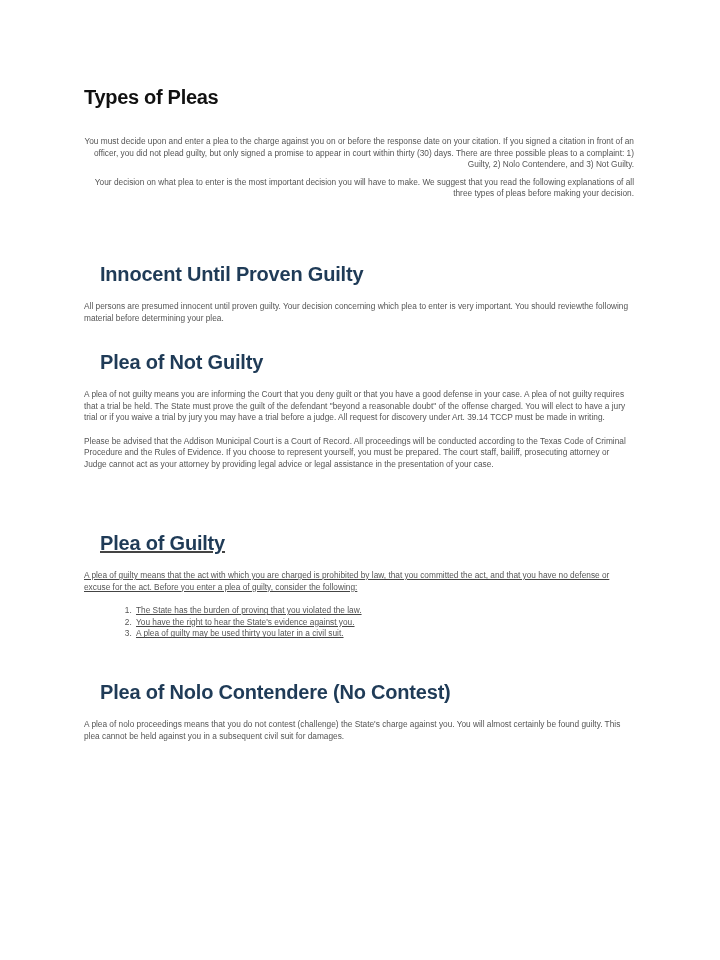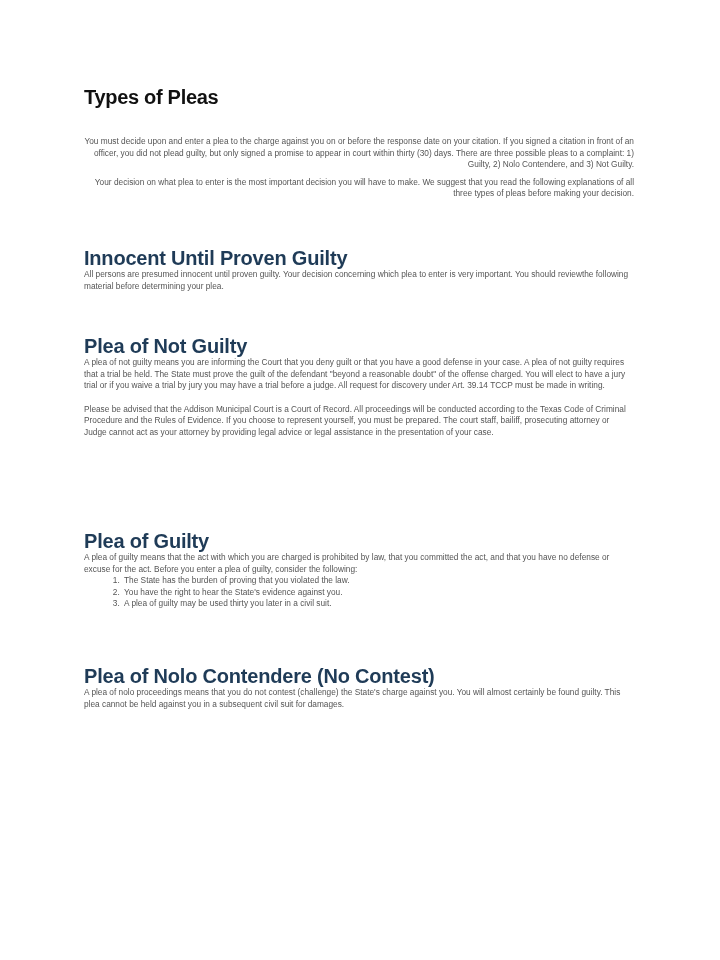--- a/index.html
+++ b/index.html
@@ -6,28 +6,28 @@
   body {
     width: 720px; height: 960px; position: relative; overflow: hidden;
     font-family: "Liberation Sans", sans-serif; color: #444;
   }
   .page { position: absolute; left: 84px; top: 0; width: 550px; }
   h1 {
     position: absolute; left: 0; top: 86px; margin: 0;
     font-size: 20px; font-weight: bold; color: #111; letter-spacing: -0.3px;
   }
   h2 {
-    margin: 0; font-size: 20px; font-weight: bold; color: #1f3b57; letter-spacing: -0.2px;
+    margin: 16px; font-size: 20px; font-weight: bold; color: #1f3b57; letter-spacing: -0.2px;
     line-height: 22px;
   }
   p { margin: 0; font-size: 8.3px; line-height: 11.6px; color: #555; }
   .sec { position: absolute; left: 0; width: 550px; }
   .gap { height: 6px; }
   a.link { color: #2a6aa8; text-decoration: underline; }
-  ol { margin: 0; padding-left: 38px; font-size: 8.3px; line-height: 11.6px; color: #555; }
+  ol { margin: 12px; padding-left: 38px; font-size: 8.3px; line-height: 11.6px; color: #555; }
   ol li { padding-left: 2px; }
 </style>
 </head>
 <body>
 
 <div class="page">
   <h1>Types of Pleas</h1>
 
   <div class="sec" style="top:136px;text-align:right;">
     <p>You must decide upon and enter a plea to the charge against you on or before the response date on your citation. If you signed a citation in front of an officer, you did not plead guilty, but only signed a promise to appear in court within thirty (30) days. There are three possible pleas to a complaint: 1) Guilty, 2) Nolo Contendere, and 3) Not Guilty.</p>
@@ -41,21 +41,21 @@
   </div>
 
   <div class="sec" style="top:335px;">
     <h2>Plea of Not Guilty</h2>
     <p>A plea of not guilty means you are informing the Court that you deny guilt or that you have a good defense in your case. A plea of not guilty requires that a trial be held. The State must prove the guilt of the defendant "beyond a reasonable doubt" of the offense charged.  You will elect to have a jury trial or if you waive a trial by jury you may have a trial before a judge. All request for discovery under Art. 39.14 TCCP must be made in writing.</p>
     <div class="gap"></div>
     <div class="gap"></div>
     <p>Please be advised that the Addison Municipal Court is a Court of Record.  All proceedings will be conducted according to the Texas Code of Criminal Procedure and the Rules of Evidence.  If you choose to represent yourself, you must be prepared.  The court staff, bailiff, prosecuting attorney or Judge cannot act as your attorney by providing legal advice or legal assistance in the presentation of your case.</p>
   </div>
 
-  <div class="sec" style="top:530px;">
+  <div class="sec" style="top:516px;text-decoration:underline;">
     <h2>Plea of Guilty</h2>
     <p>A plea of guilty means that the act with which you are charged is prohibited by law, that you committed the act, and that you have no defense or excuse for the act. Before you enter a plea of guilty, consider the following:</p>
     <ol>
       <li>The State has the burden of proving that you violated the law.</li>
       <li>You have the right to hear the State's evidence against you.</li>
       <li>A plea of guilty may be used thirty you later in a civil suit.</li>
     </ol>
   </div>
 
   <div class="sec" style="top:665px;">

